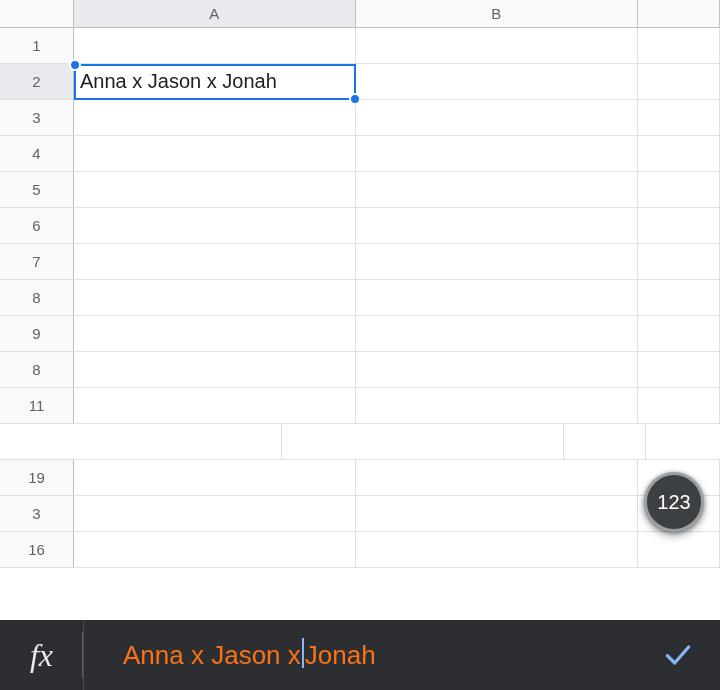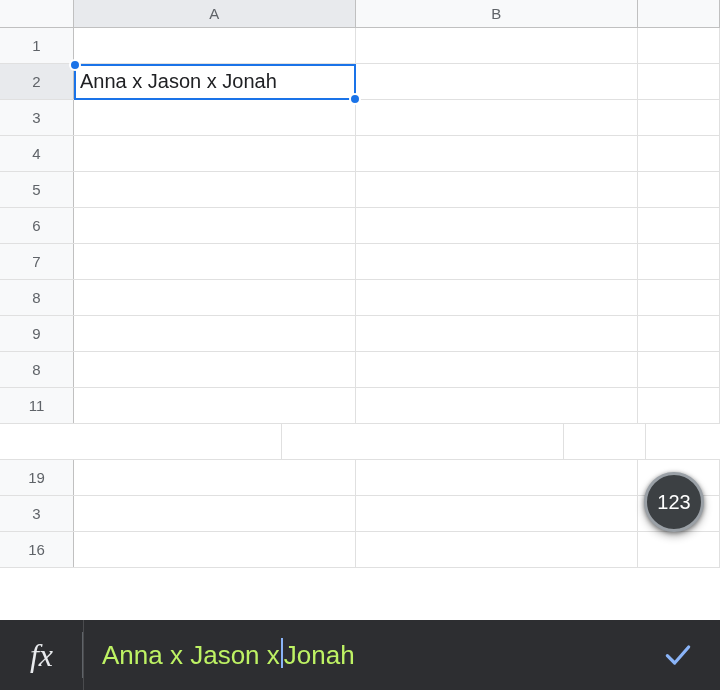--- a/index.html
+++ b/index.html
@@ -62,20 +62,21 @@
       border: 3px solid #9aa0a6;
       z-index: 10;
     }
 
     
     .formula-bar {
       height: 70px;
       background: #2d2e31;
       display: flex;
       align-items: stretch;
+      gap: 21px;
     }
     .fx-icon {
       width: 84px;
       display: flex; align-items: center; justify-content: center;
       color: #e8eaed;
       font-family: 'Times New Roman', serif;
       font-style: italic;
       font-size: 32px;
       border-right: 1px solid #4a4b4e;
       position: relative;
@@ -85,21 +86,21 @@
       position: absolute;
       right: 0; top: 12px; bottom: 12px;
       width: 1px;
       background: #5f6368;
     }
     .formula-input {
       flex: 1;
       display: flex;
       align-items: center;
       padding: 0 18px;
-      color: #bef264;
+      color: #f97316;
       font-size: 26px;
       position: relative;
     }
     .caret-mark {
       display: inline-block;
       width: 2px;
       height: 30px;
       background: #8ab4f8;
       vertical-align: middle;
       margin: 0 1px 5px 1px;

